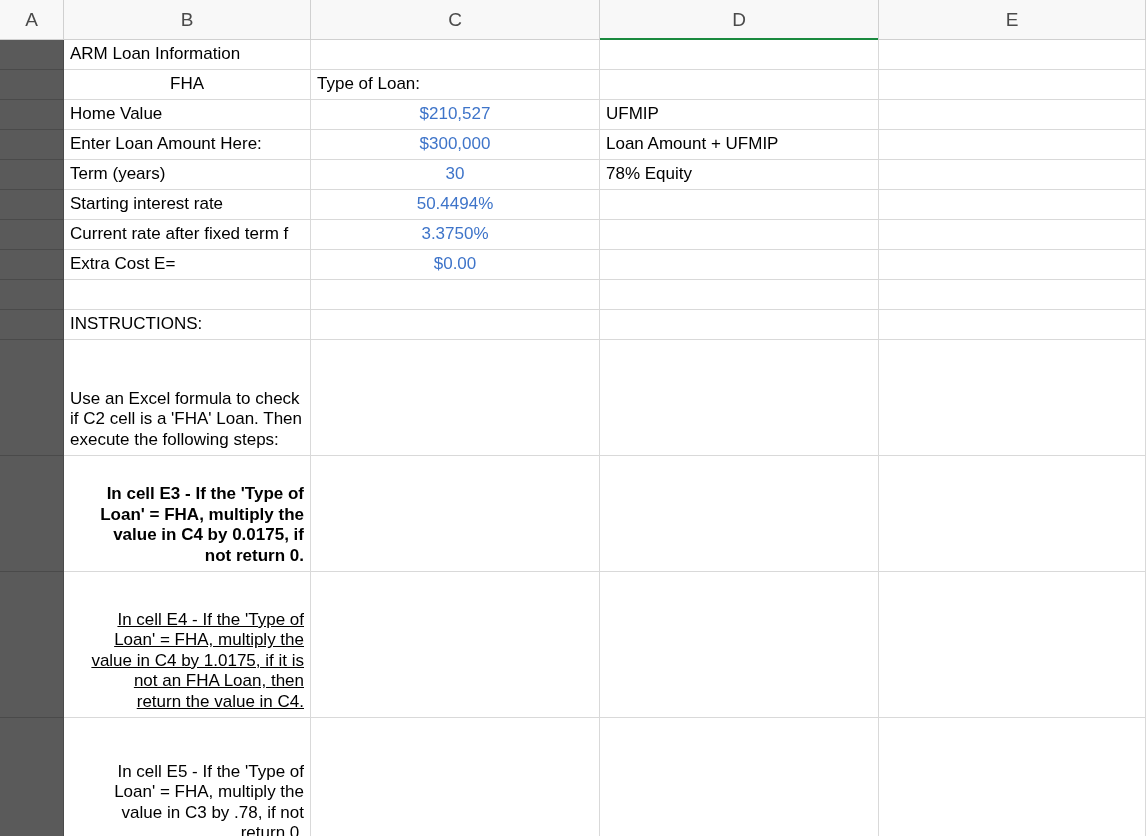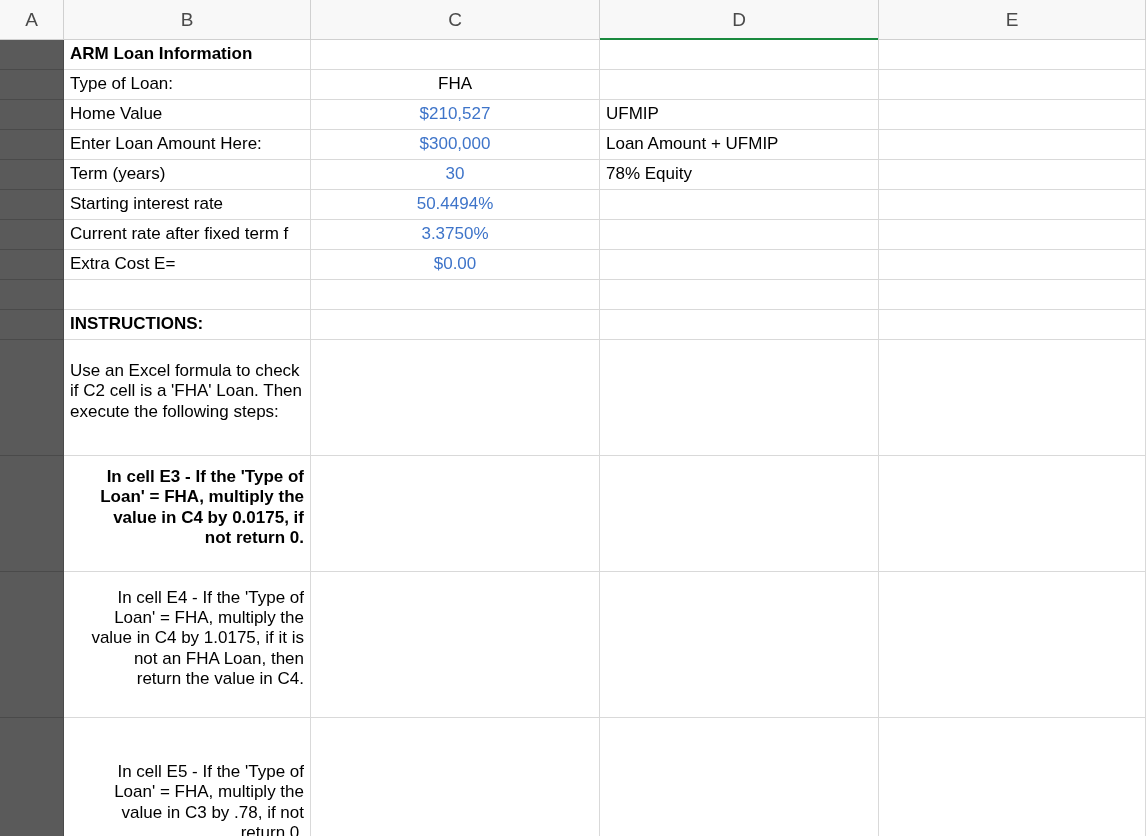--- a/index.html
+++ b/index.html
@@ -41,24 +41,24 @@
     border-bottom: 1px solid #d9d9d9;
     padding: 3px 6px 3px 6px;
     display: flex;
     align-items: center;
     min-height: 30px;
     overflow: hidden;
     white-space: nowrap;
     line-height: 1.2;
   }
   .row-tall { min-height: 116px; }
-  .row-xtall { min-height: 146px; }
+  .row-xtall { min-height: 146px; text-decoration: underline; }
   .row-xtall2 { min-height: 118px; }
-  .wrap { white-space: normal; align-items: center; padding-top:5px; padding-bottom:17px; }
-  .bold { font-weight: bold; }
+  .wrap { white-space: normal; align-items: flex-end; padding-top:5px; padding-bottom:5px; }
+  .bold { font-weight: normal; }
   .right { justify-content: center; }
   .center { justify-content: center; }
   .indent { padding-left: 26px; text-align: right; justify-content:flex-end; }
   .blue { color: #3e74c9; }
   .colA { background: #5a5a5a; border-right: 1px solid #4a4a4a; border-bottom:1px solid #4a4a4a; }
 </style>
 </head>
 <body>
 
 <div class="grid" id="grid">
@@ -68,25 +68,25 @@
     <div class="hdr selected">D</div>
     <div class="hdr">E</div>
     <div class="cell colA"></div>
     <div class="cell bold">
       <span>ARM Loan Information</span>
     </div>
     <div class="cell"></div>
     <div class="cell"></div>
     <div class="cell"></div>
     <div class="cell colA"></div>
+    <div class="cell center">
+      <span>FHA</span>
+    </div>
     <div class="cell">
       <span>Type of Loan:</span>
-    </div>
-    <div class="cell center">
-      <span>FHA</span>
     </div>
     <div class="cell"></div>
     <div class="cell"></div>
     <div class="cell colA"></div>
     <div class="cell">
       <span>Home Value</span>
     </div>
     <div class="cell blue right">
       <span>$210,527</span>
     </div>

